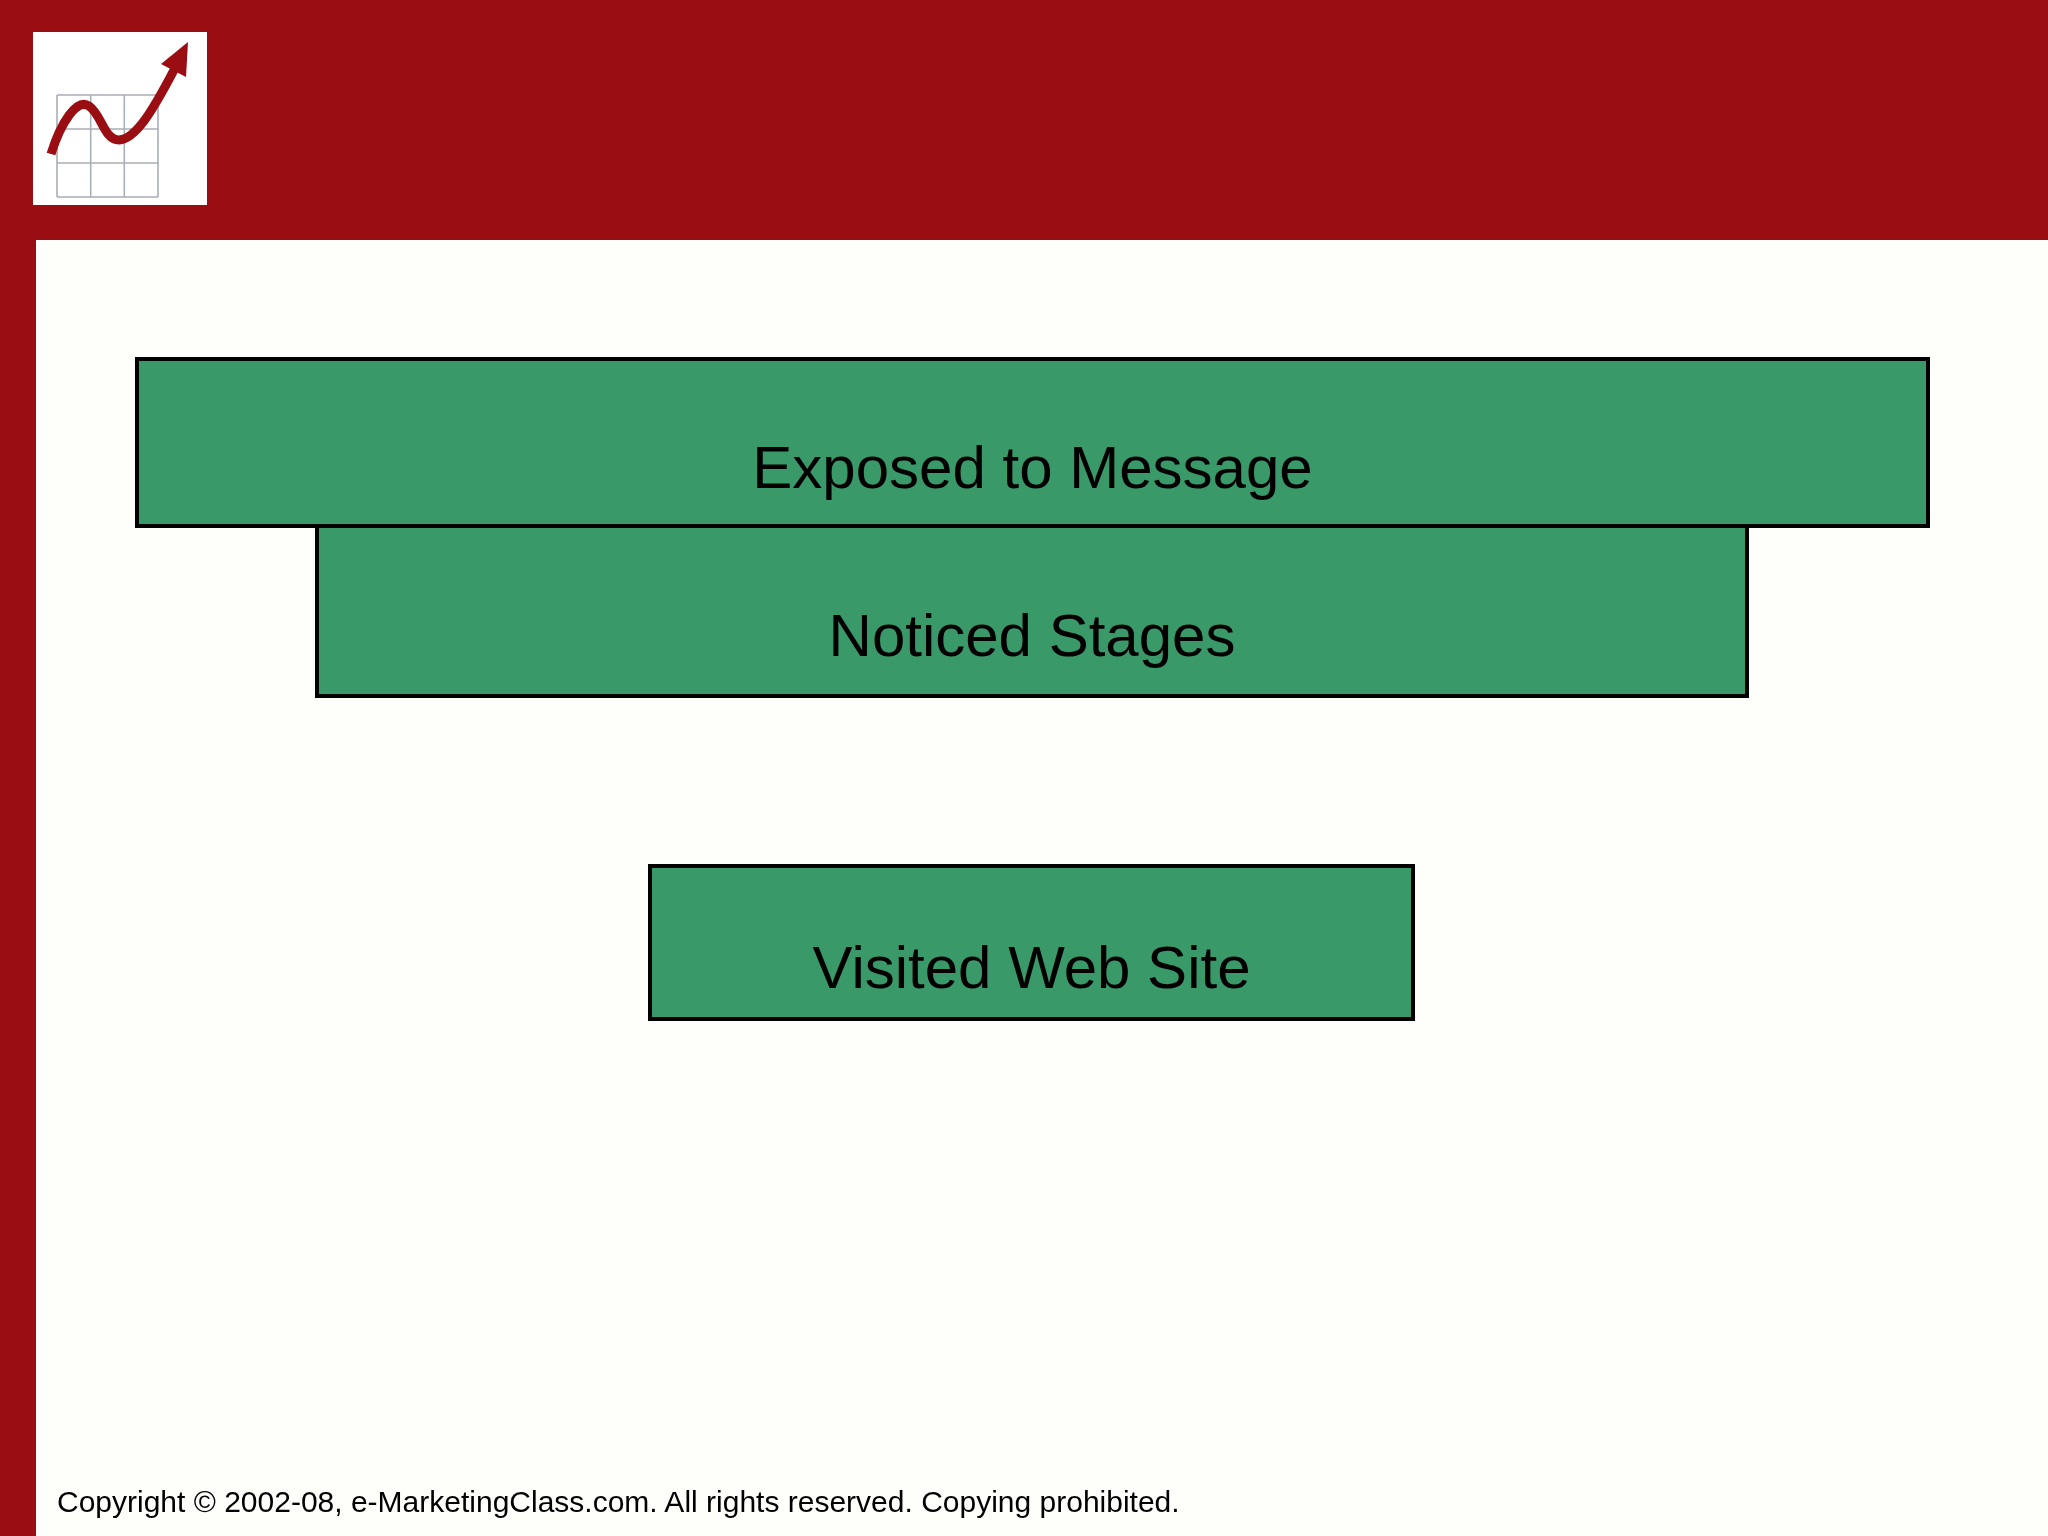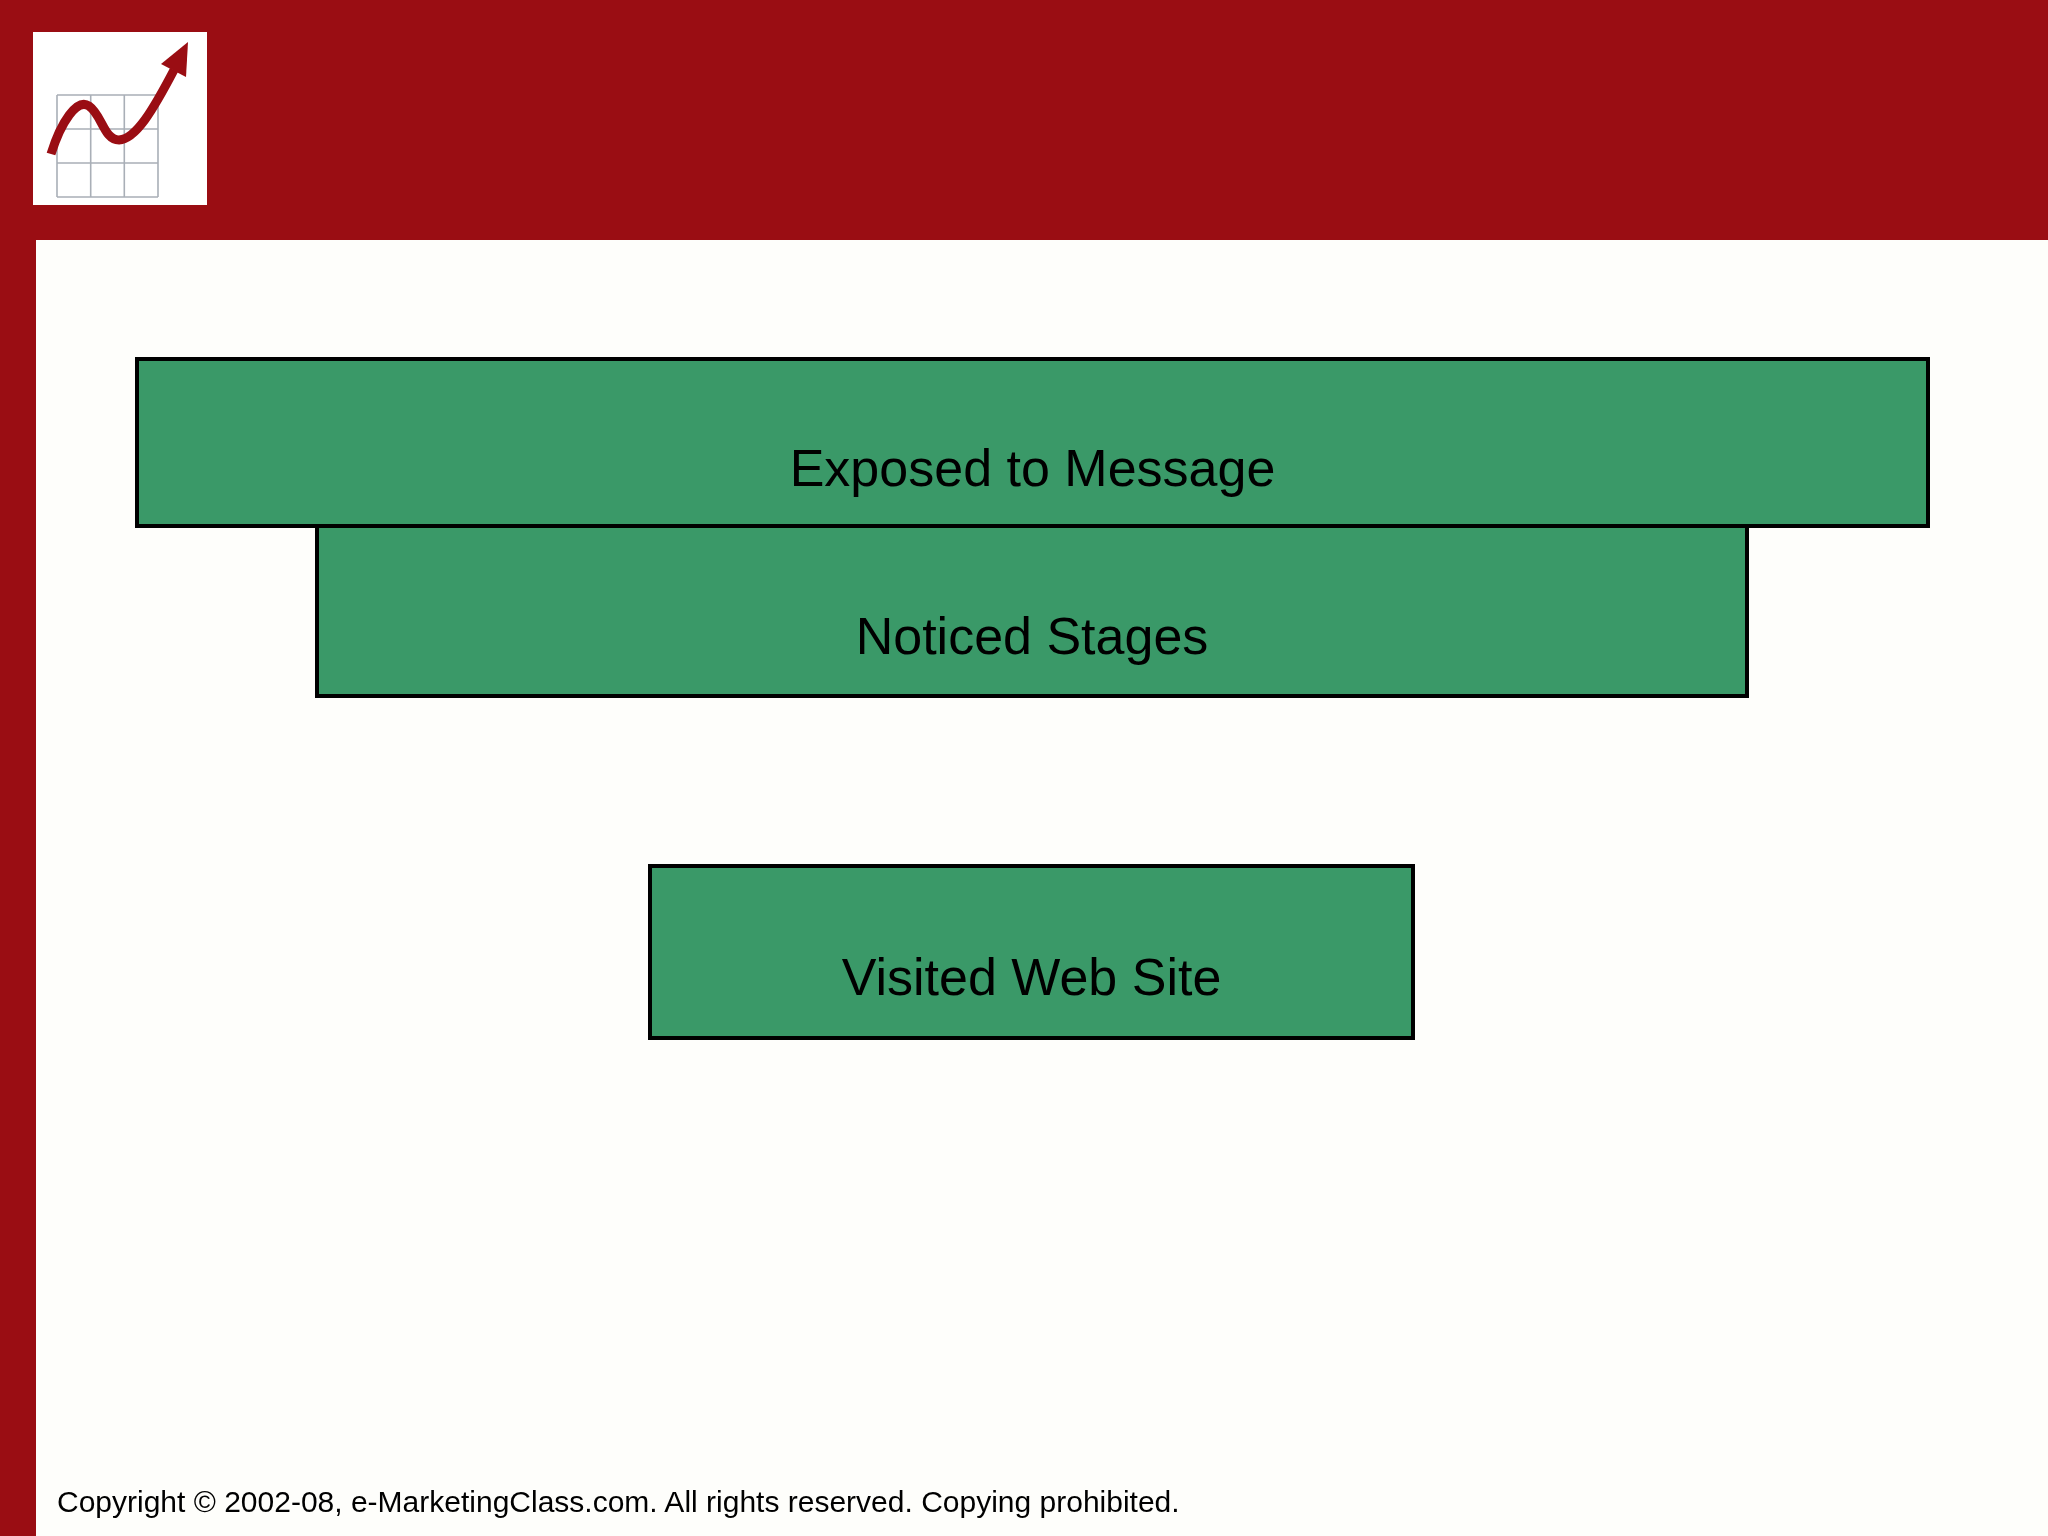--- a/index.html
+++ b/index.html
@@ -39,21 +39,21 @@
     position:absolute;left:0;top:240px;width:2048px;height:1296px;
   }
   .stage-bar{
     position:absolute;
     background:var(--bar-green);
     border:4px solid #000000;
     box-sizing:border-box;
     display:flex;align-items:center;justify-content:center;
   }
   .stage-label{
-    color:#000000;font-size:52px;line-height:1;
+    color:#000000;font-size:60px;line-height:1;
     padding-top:10px;
     white-space:nowrap;
     margin-top:40px;
   }
   .copyright{
     position:absolute;left:57px;top:1484px;
     color:#000000;font-size:30px;line-height:1.2;
     white-space:nowrap;
   }
 </style>
@@ -74,20 +74,20 @@
     </div>
   </div>
 
   <div class="funnel">
       <div class="stage-bar" style="left: 135px; top: 117px; width: 1795px; height: 171px;">
         <span class="stage-label">Exposed to Message</span>
       </div>
       <div class="stage-bar" style="left: 315px; top: 284px; width: 1434px; height: 174px;">
         <span class="stage-label">Noticed Stages</span>
       </div>
-      <div class="stage-bar" style="left: 648px; top: 624px; width: 767px; height: 176px;">
+      <div class="stage-bar" style="left: 648px; top: 624px; width: 767px; height: 157px;">
         <span class="stage-label">Visited Web Site</span>
       </div>
     </div>
 
   <div class="copyright">Copyright © 2002-08, e-MarketingClass.com. All rights reserved. Copying prohibited.</div>
 
 </div>
 
 </body></html>

